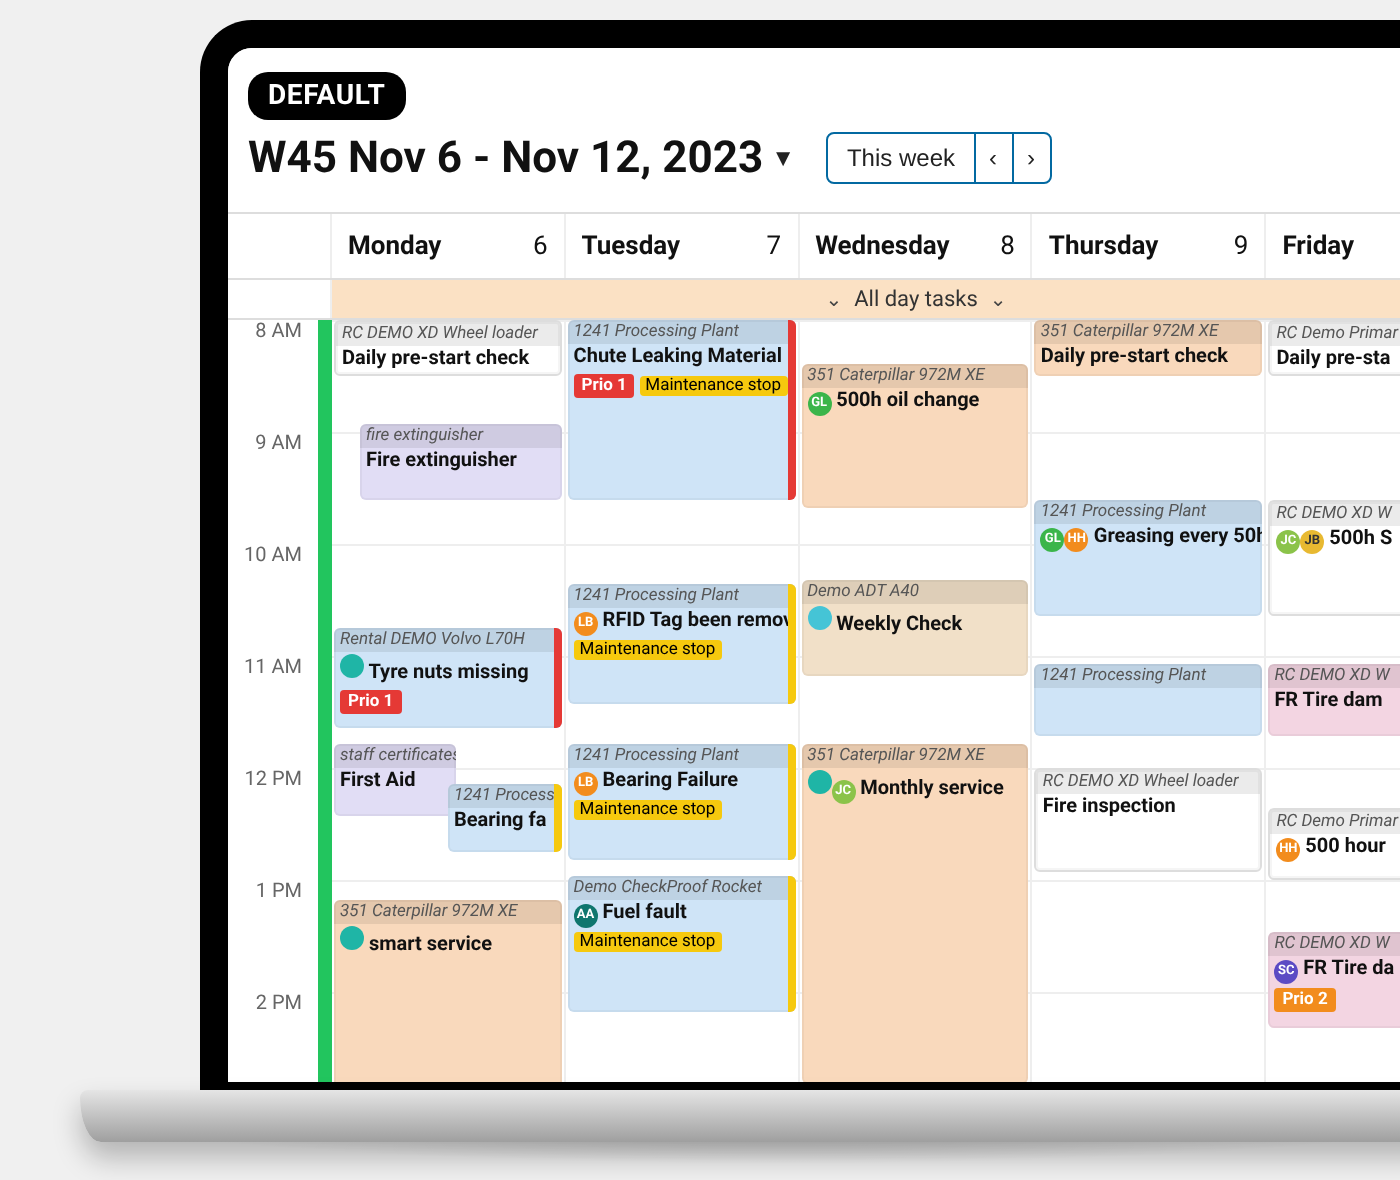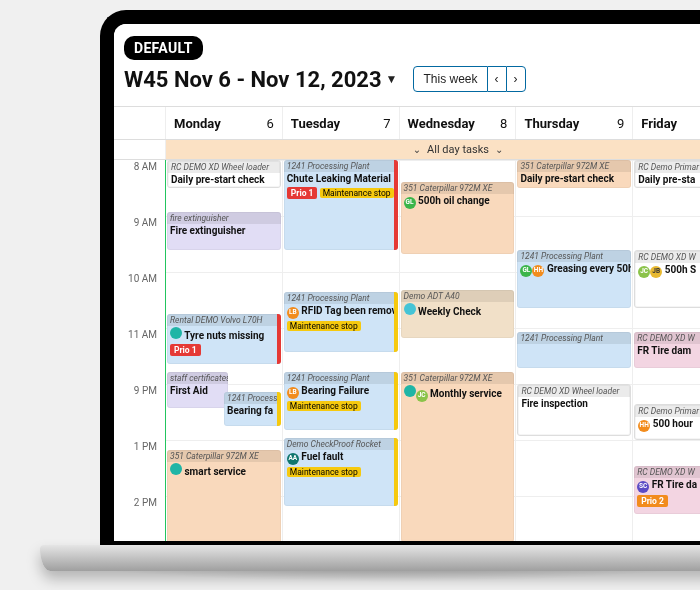--- a/index.html
+++ b/index.html
@@ -103,21 +103,21 @@
   .allday-content { flex: 1; display: flex; align-items: center; justify-content: center; gap: 6px; }
   .chev { font-size: 10px; color: #444; }
   
   .grid {
     position: relative;
     display: flex;
     height: calc(100% - 54px);
   }
   .time-gutter {
     width: 52px; flex: none;
-    border-right: 1px solid #22c55e;
+    border-right: 7px solid #22c55e;
     position: relative;
     background: #fff;
   }
   .hour-label {
     position: absolute;
     right: 8px;
     font-size: 10px; color: #666;
     transform: translateY(-50%);
   }
   .cols { flex: 1; display: flex; position: relative; }
@@ -253,38 +253,38 @@
           <span class="chev">⌄</span>
         </div>
       </div>
 
       <div class="grid">
         <div class="time-gutter" id="time-gutter">
             <div class="hour-label" style="top: 6px;">8 AM</div>
             <div class="hour-label" style="top: 62px;">9 AM</div>
             <div class="hour-label" style="top: 118px;">10 AM</div>
             <div class="hour-label" style="top: 174px;">11 AM</div>
-            <div class="hour-label" style="top: 230px;">9 PM</div>
+            <div class="hour-label" style="top: 230px;">12 PM</div>
             <div class="hour-label" style="top: 286px;">1 PM</div>
             <div class="hour-label" style="top: 342px;">2 PM</div>
           </div>
         <div class="cols" id="cols">
             <div class="hline" style="top: 0px;"></div>
             <div class="hline" style="top: 56px;"></div>
             <div class="hline" style="top: 112px;"></div>
             <div class="hline" style="top: 168px;"></div>
             <div class="hline" style="top: 224px;"></div>
             <div class="hline" style="top: 280px;"></div>
             <div class="hline" style="top: 336px;"></div>
             <div class="day-col">
               <div class="event bg-white" style="top: 0px; height: 28px; left: 1px; right: 1px;">
                 <div class="ev-hdr">RC DEMO XD Wheel loader</div>
                 <div class="ev-title">Daily pre-start check</div>
               </div>
-              <div class="event bg-lav" style="top: 52px; height: 38px; left: 1px; right: 1px;">
+              <div class="event bg-lav" style="top: 52px; height: 38px; left: 14px; right: 1px;">
                 <div class="ev-hdr">fire extinguisher</div>
                 <div class="ev-title">Fire extinguisher</div>
               </div>
               <div class="event bg-blue" style="top: 154px; height: 50px; left: 1px; right: 1px;">
                 <div class="ev-hdr">Rental DEMO Volvo L70H</div>
                 <div class="ev-title"><span class="avatar av-teal"></span> Tyre nuts missing</div>
                 <div class="ev-sub"><span class="prio-badge prio-red">Prio 1</span></div>
                 <div class="stripe stripe-red"></div>
               </div>
               <div class="event bg-lav" style="top: 212px; height: 36px; left: 1px; right: 54px;">

